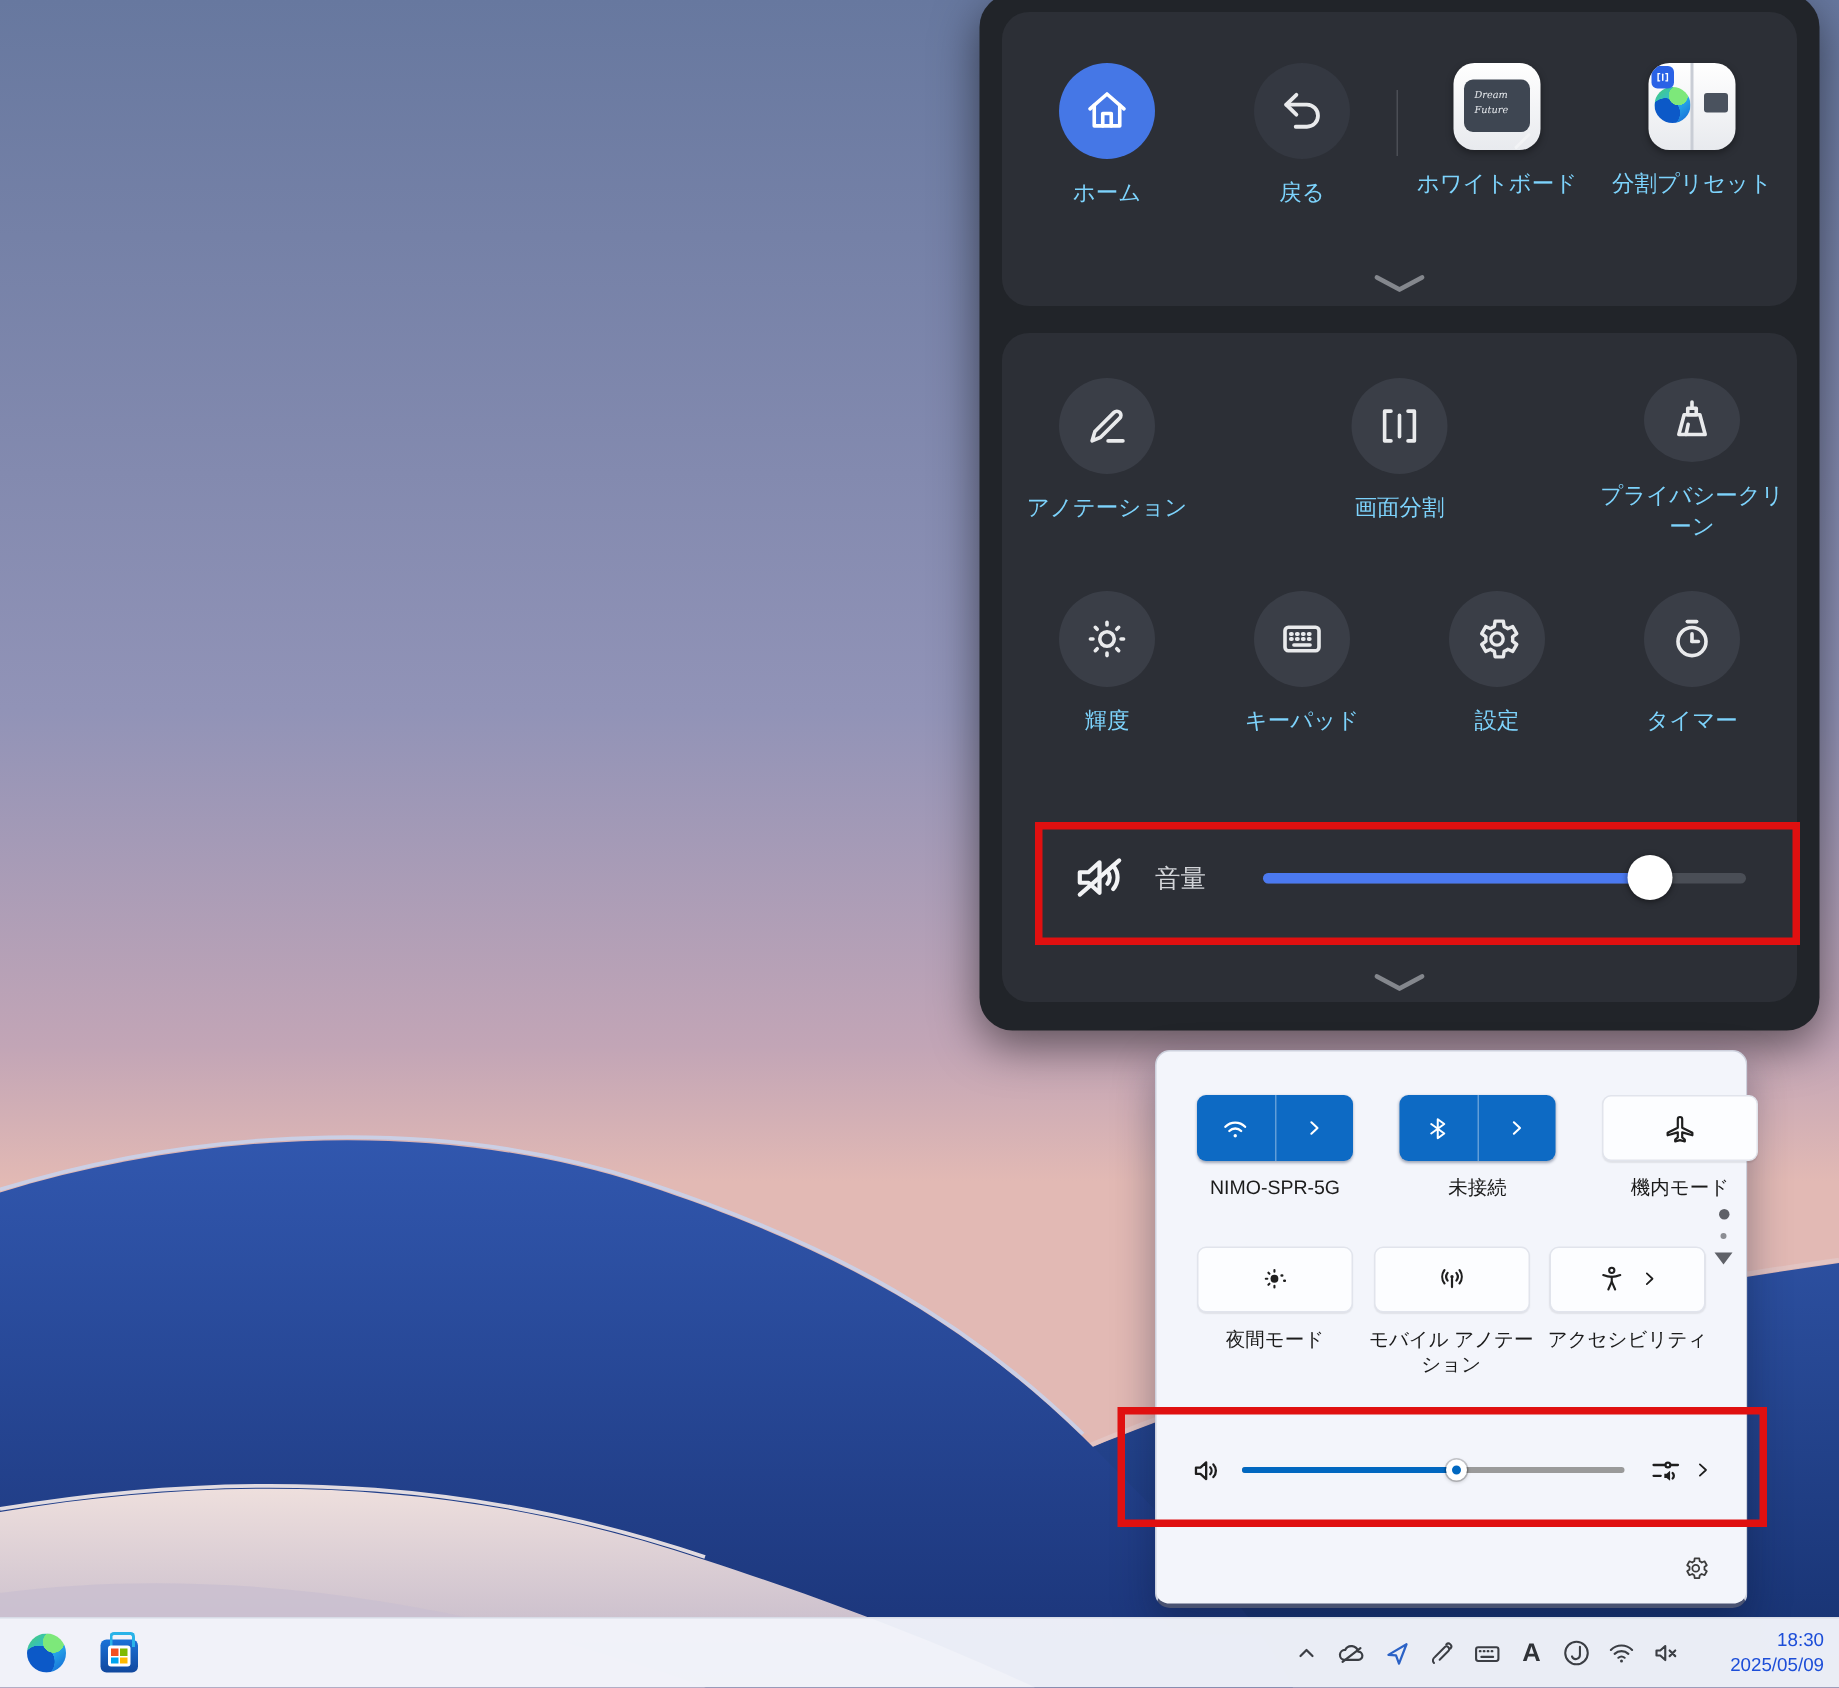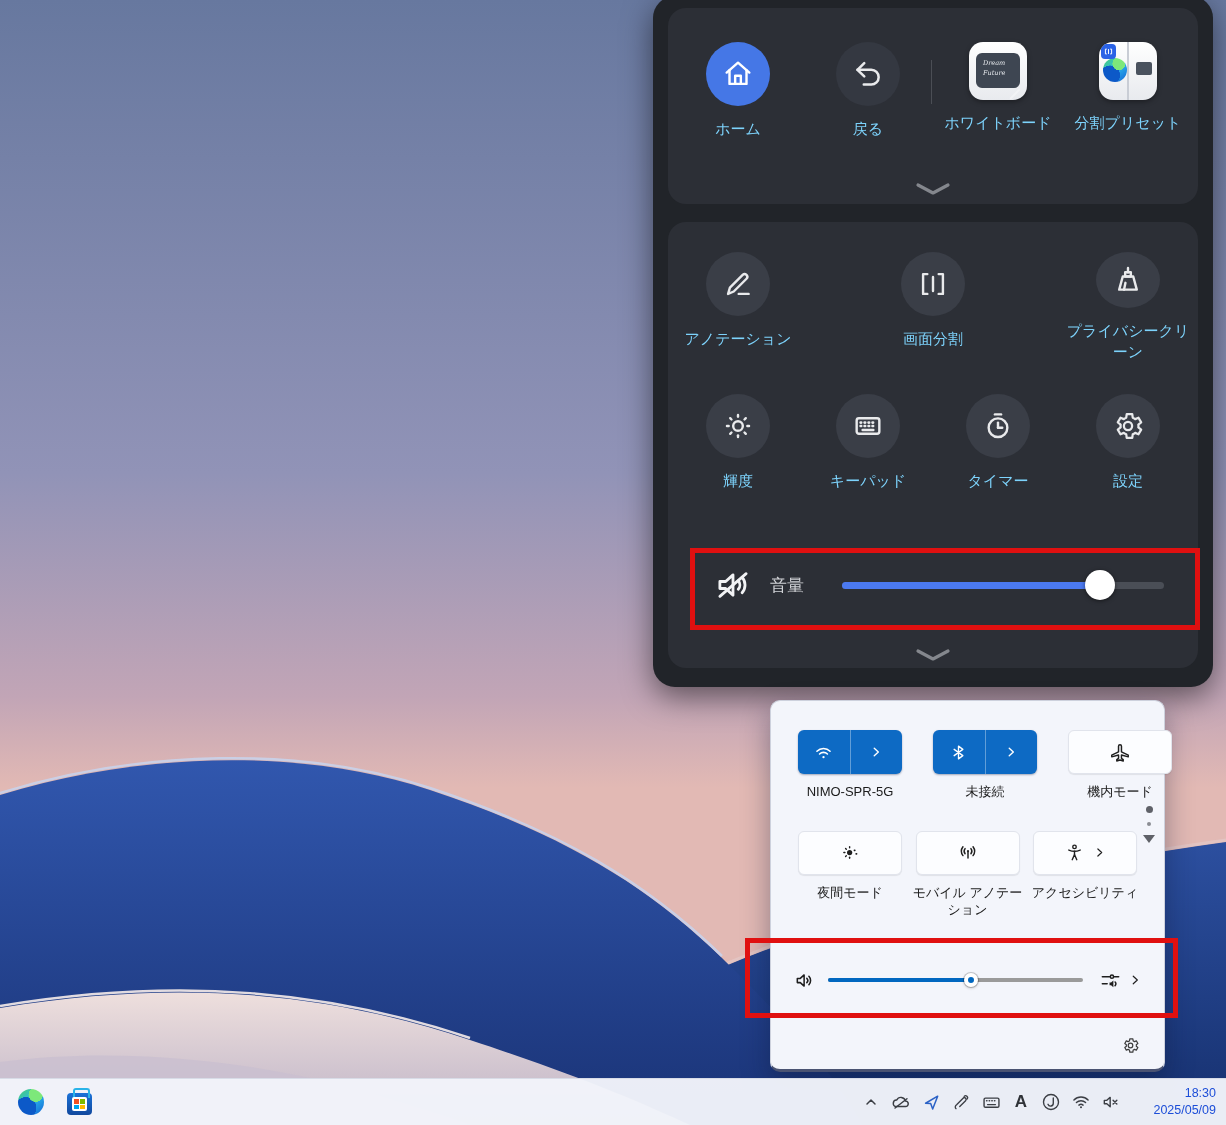--- a/index.html
+++ b/index.html
@@ -249,37 +249,37 @@
           <svg width="34" height="34" viewBox="0 0 24 24" fill="none" stroke="currentColor" stroke-width="1.7" stroke-linecap="round" stroke-linejoin="round">
             <rect x="4" y="6.5" width="16" height="11" rx="1.6"></rect>
             <path d="M6.8 9.6 H7.2 M9.6 9.6 H10 M12.4 9.6 H12.8 M15.2 9.6 H15.6 M6.8 12 H7.2 M9.6 12 H10 M12.4 12 H12.8 M15.2 12 H15.6" stroke-width="1.9"></path>
             <path d="M8.2 14.8 H15.8"></path>
           </svg>
         </span>
         <span class="pen-label">キーパッド</span>
       </div>
       <div class="pen-item">
         <span class="pen-circle">
+          <svg width="34" height="34" viewBox="0 0 24 24" fill="none" stroke="currentColor" stroke-width="1.6" stroke-linejoin="round">
+            <path d="M19.3 13a7.4 7.4 0 0 0 .1-1 7.4 7.4 0 0 0-.1-1l2-1.55-1.9-3.3-2.35 1a7.4 7.4 0 0 0-1.7-1l-.35-2.55h-3.9l-.35 2.55a7.4 7.4 0 0 0-1.7 1l-2.35-1-1.9 3.3 2 1.55a7.4 7.4 0 0 0 0 2l-2 1.55 1.9 3.3 2.35-1a7.4 7.4 0 0 0 1.7 1l.35 2.55h3.9l.35-2.55a7.4 7.4 0 0 0 1.7-1l2.35 1 1.9-3.3-2-1.55z"></path>
+            <circle cx="12" cy="12" r="2.9"></circle>
+          </svg>
+        </span>
+        <span class="pen-label">設定</span>
+      </div>
+      <div class="pen-item">
+        <span class="pen-circle">
           <svg width="34" height="34" viewBox="0 0 24 24" fill="none" stroke="currentColor" stroke-width="1.7" stroke-linecap="round" stroke-linejoin="round">
             <circle cx="12" cy="13.2" r="6.6"></circle>
               <path d="M9.8 3.8 H14.2"></path>
               <path d="M12 13.2 V9.6"></path>
               <path d="M12 13.2 H15"></path>
           </svg>
         </span>
         <span class="pen-label">タイマー</span>
-      </div>
-      <div class="pen-item">
-        <span class="pen-circle">
-          <svg width="34" height="34" viewBox="0 0 24 24" fill="none" stroke="currentColor" stroke-width="1.6" stroke-linejoin="round">
-            <path d="M19.3 13a7.4 7.4 0 0 0 .1-1 7.4 7.4 0 0 0-.1-1l2-1.55-1.9-3.3-2.35 1a7.4 7.4 0 0 0-1.7-1l-.35-2.55h-3.9l-.35 2.55a7.4 7.4 0 0 0-1.7 1l-2.35-1-1.9 3.3 2 1.55a7.4 7.4 0 0 0 0 2l-2 1.55 1.9 3.3 2.35-1a7.4 7.4 0 0 0 1.7 1l.35 2.55h3.9l.35-2.55a7.4 7.4 0 0 0 1.7-1l2.35 1 1.9-3.3-2-1.55z"></path>
-            <circle cx="12" cy="12" r="2.9"></circle>
-          </svg>
-        </span>
-        <span class="pen-label">設定</span>
       </div>
     </div>
 
     <div class="pen-volume-row">
       <span style="color:#f2f3f5;">
         <svg width="42" height="42" viewBox="0 0 24 24" fill="none" stroke="currentColor" stroke-width="1.6" stroke-linecap="round" stroke-linejoin="round">
           <path d="M4.5 10 V14 H7.8 L12 17.8 V6.2 L7.8 10 Z"></path>
           <path d="M15 9.6 A3.6 3.6 0 0 1 15 14.4"></path>
           <path d="M17.2 7.6 A6.6 6.6 0 0 1 17.2 16.4"></path>
           <path d="M4.5 18.5 L19.5 5.5"></path>

